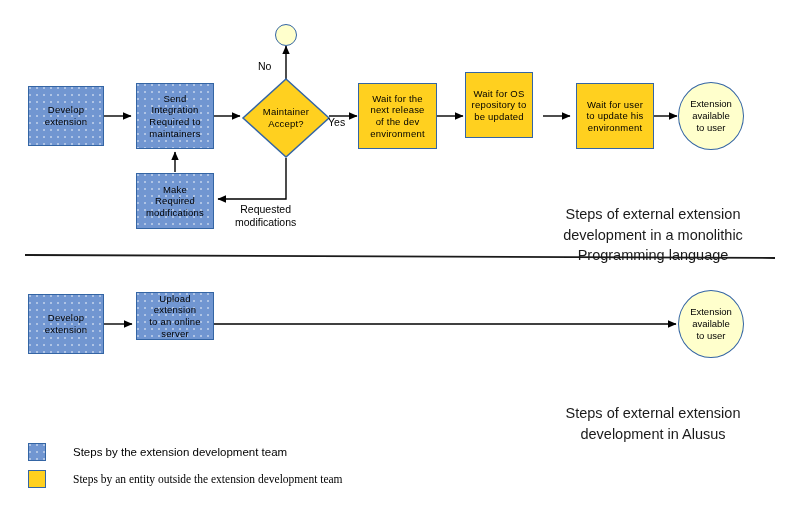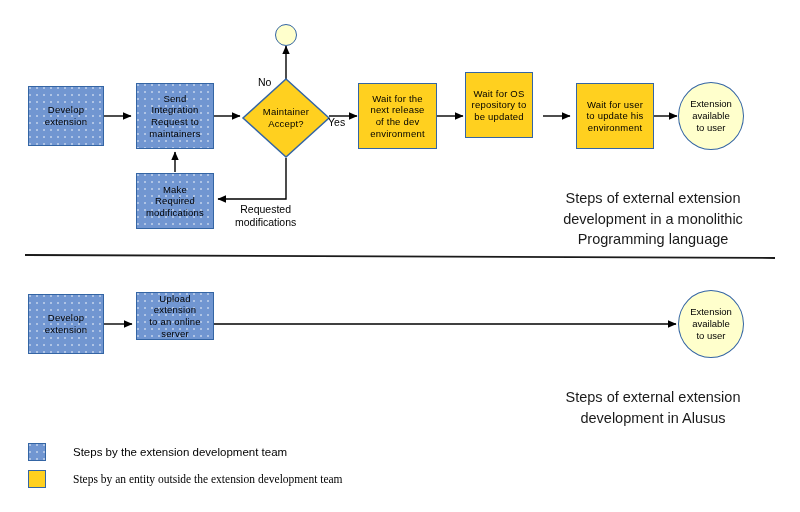--- a/index.html
+++ b/index.html
@@ -83,20 +83,21 @@
     z-index: 4;
   }
   .caption {
     position: absolute;
     font-size: 14.5px;
     color: #1a1a1a;
     text-align: center;
     line-height: 1.42;
     white-space: pre-line;
     z-index: 4;
+    margin-top: 16px;
   }
   .legend-row {
     position: absolute;
     display: flex;
     align-items: center;
     z-index: 4;
   }
   .legend-swatch {
     width: 18px;
     height: 18px;
@@ -149,21 +150,21 @@
 </svg>
 
 <div class="node node-blue" style="left:28px; top:86px; width:76px; height:60px;">
   <span class="node-label">Develop
 extension</span>
 </div>
 
 <div class="node node-blue" style="left:136px; top:83px; width:78px; height:66px;">
   <span class="node-label">Send
 Integration
-Request to
+Required to
 maintainers</span>
 </div>
 
 <div class="node" style="left:249px; top:100px; width:74px; height:36px; background:transparent; border:0;">
   <span class="node-label" style="font-size:9.5px;">Maintainer
 Accept?</span>
 </div>
 
 <div class="node node-yellow" style="left:358px; top:83px; width:79px; height:66px;">
   <span class="node-label">Wait for the
@@ -191,21 +192,21 @@
 </div>
 
 <div class="node node-blue" style="left:136px; top:173px; width:78px; height:56px;">
   <span class="node-label">Make
 Required
 modifications</span>
 </div>
 
 <div class="small-circle" style="left:275px; top:24px; width:22px; height:22px;"></div>
 
-<div class="edge-label" style="left:258px; top:76px;">No</div>
+<div class="edge-label" style="left:258px; top:60px;">No</div>
 <div class="edge-label" style="left:328px; top:116px;">Yes</div>
 <div class="edge-label" style="left:235px; top:203px;text-align:center;">Requested
 modifications</div>
 
 <div class="caption" style="left:508px; top:188px; width:290px;">Steps of external extension
 development in a monolithic
 Programming language</div>
 
 <div class="node node-blue" style="left:28px; top:294px; width:76px; height:60px;">
   <span class="node-label">Develop

